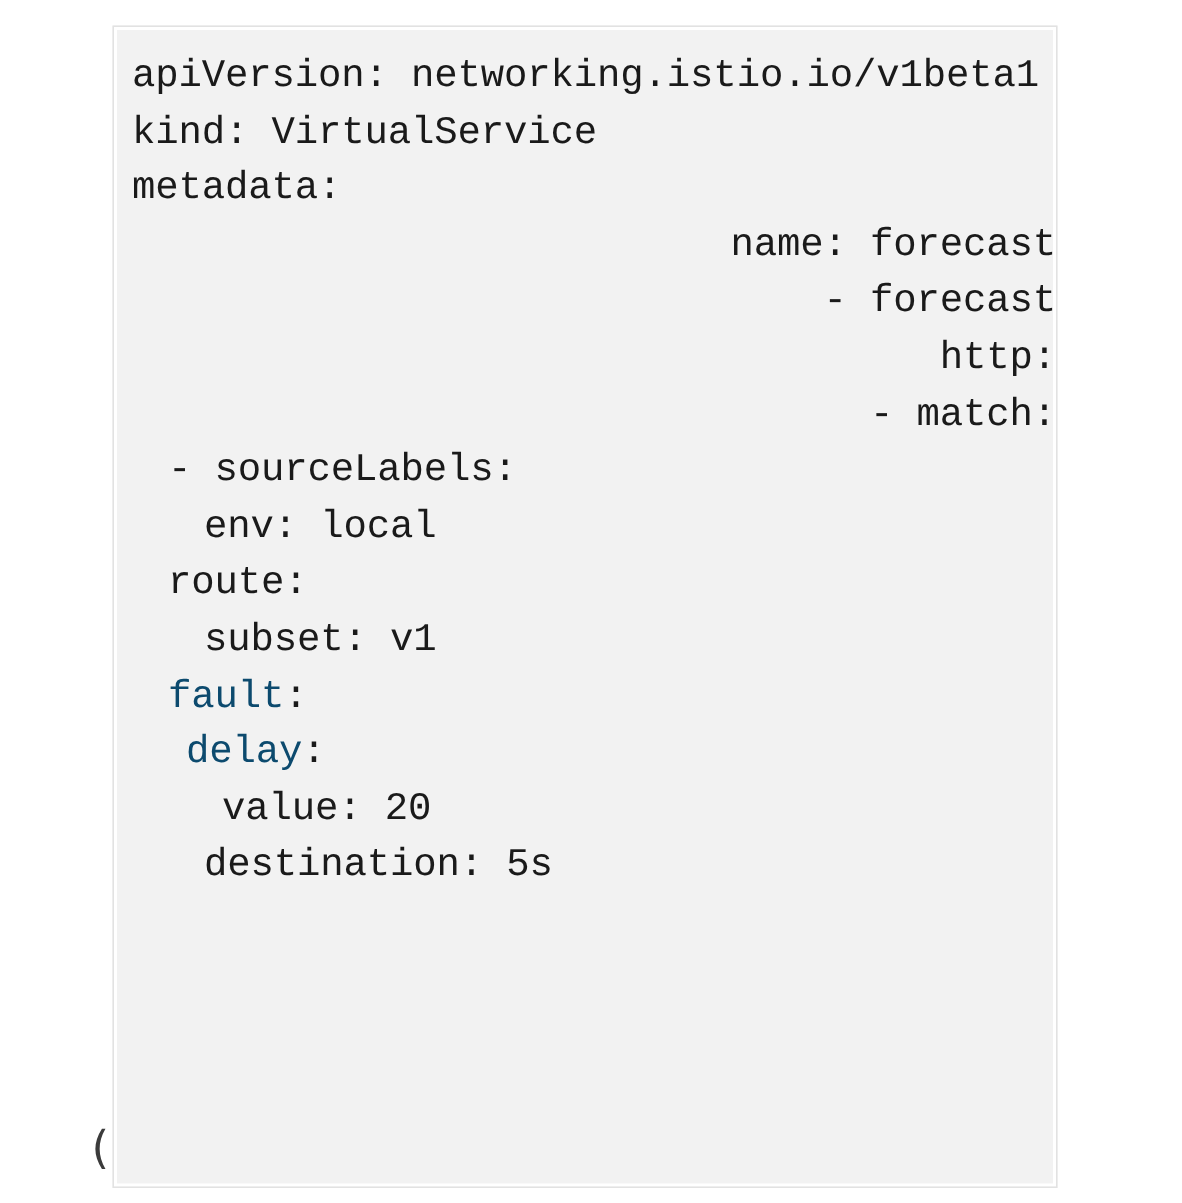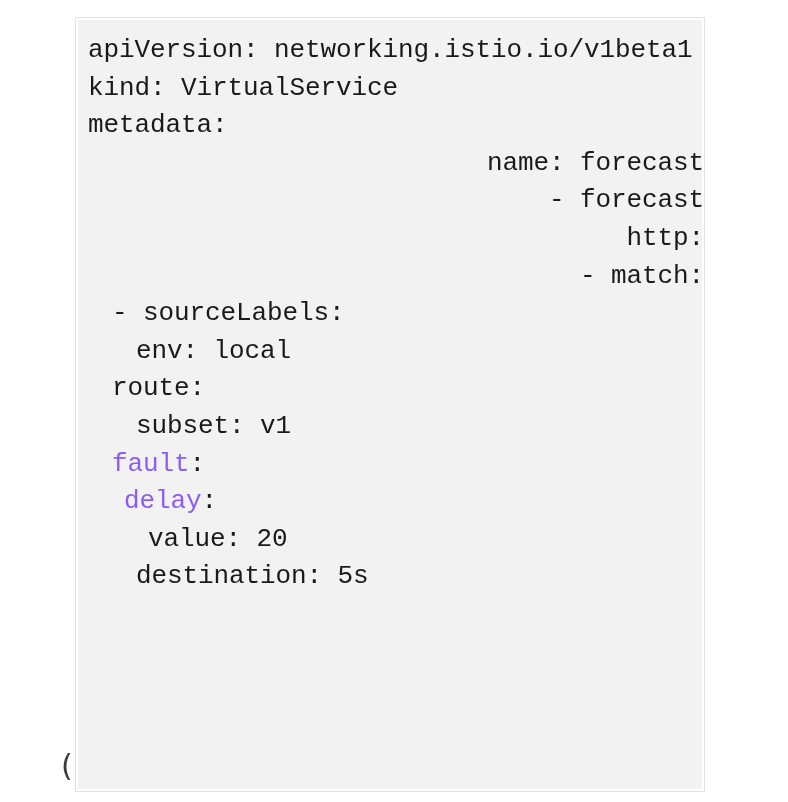--- a/index.html
+++ b/index.html
@@ -67,21 +67,21 @@
   .ind-1  { padding-left: 12px; text-align: right; }
   .ind-2  { padding-left: 24px; }
   .ind-3  { padding-left: 36px; }
   .ind-4  { padding-left: 48px; }
   .ind-5  { padding-left: 60px; }
 
   .tok-key       { color: #1a1a1a; }
   .tok-punct     { color: #1a1a1a; }
   .tok-value     { color: #1a1a1a; }
   .tok-dash      { color: #1a1a1a; }
-  .tok-key-alert { color: #8b5cf6; }
+  .tok-key-alert { color: #0c4a6e; }
 </style>
 </head>
 <body>
 
 <div id="left-bleed-glyph">(</div>
 
 <div id="yaml-panel">
   <div id="yaml-code">
       <div class="yaml-line ind-0"><span class="tok-key">apiVersion</span><span class="tok-punct">:</span><span class="tok-value"> networking.istio.io/v1beta1</span></div>
       <div class="yaml-line ind-0"><span class="tok-key">kind</span><span class="tok-punct">:</span><span class="tok-value"> VirtualService</span></div>

